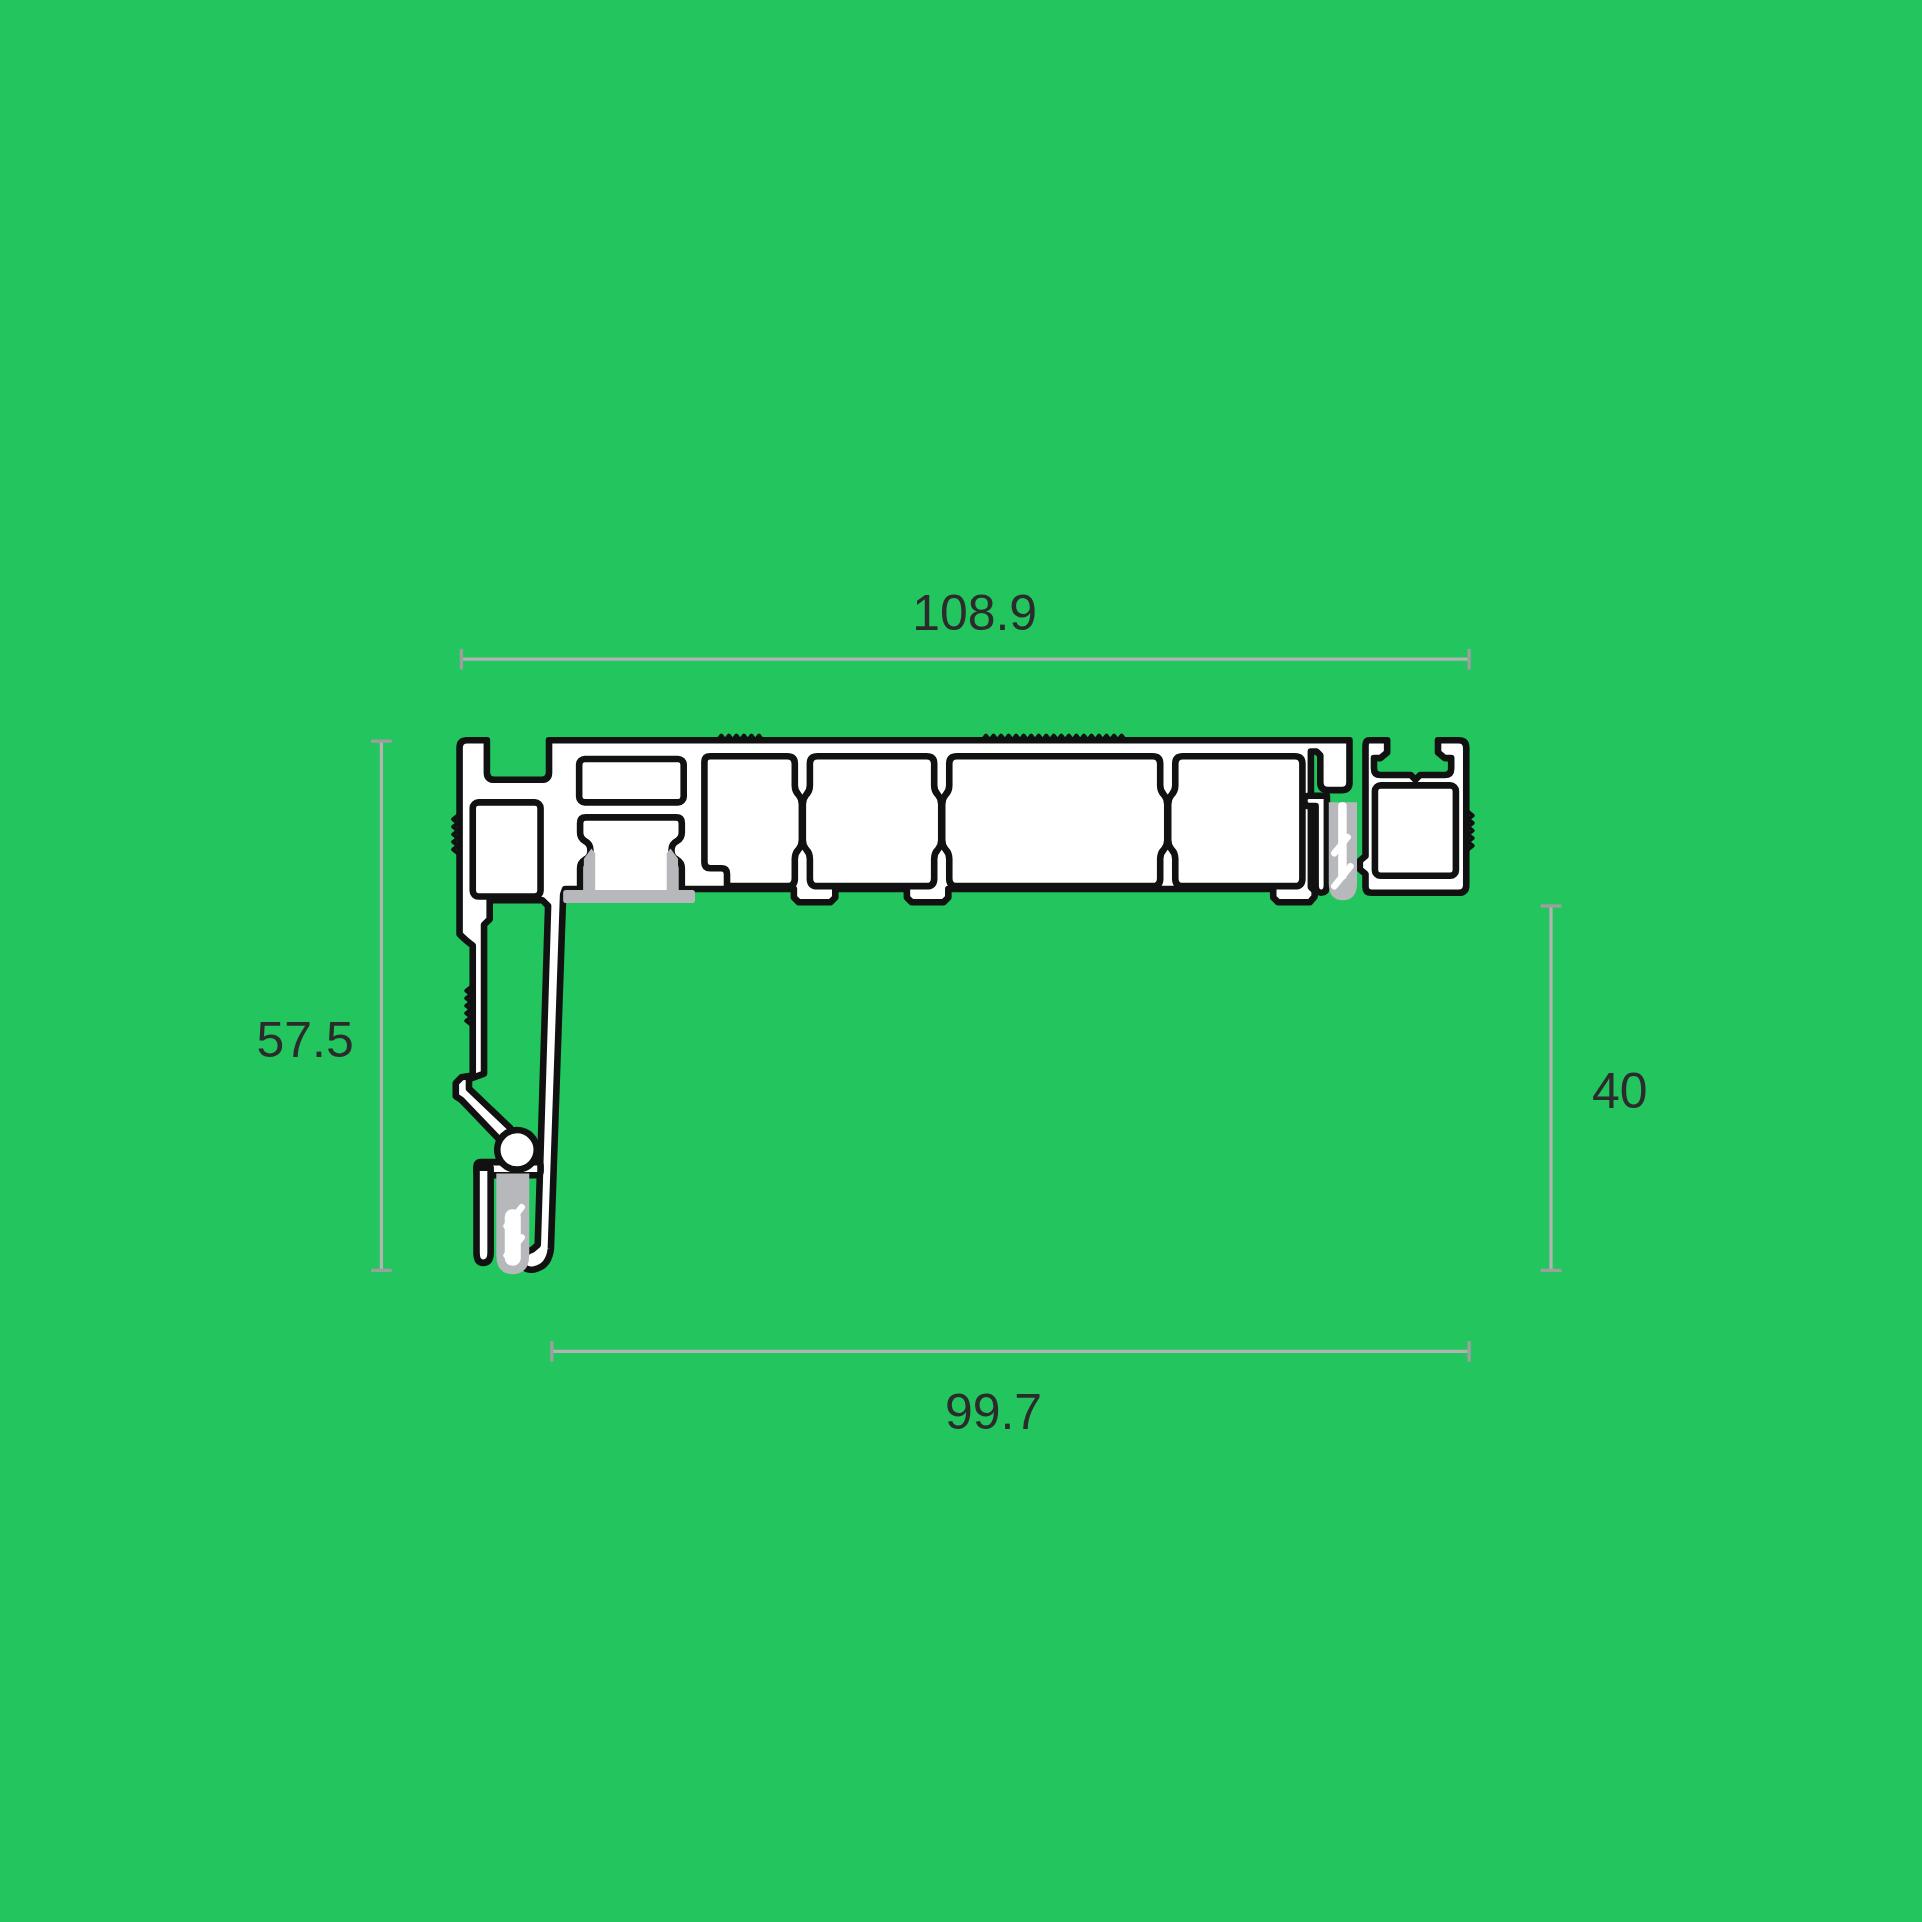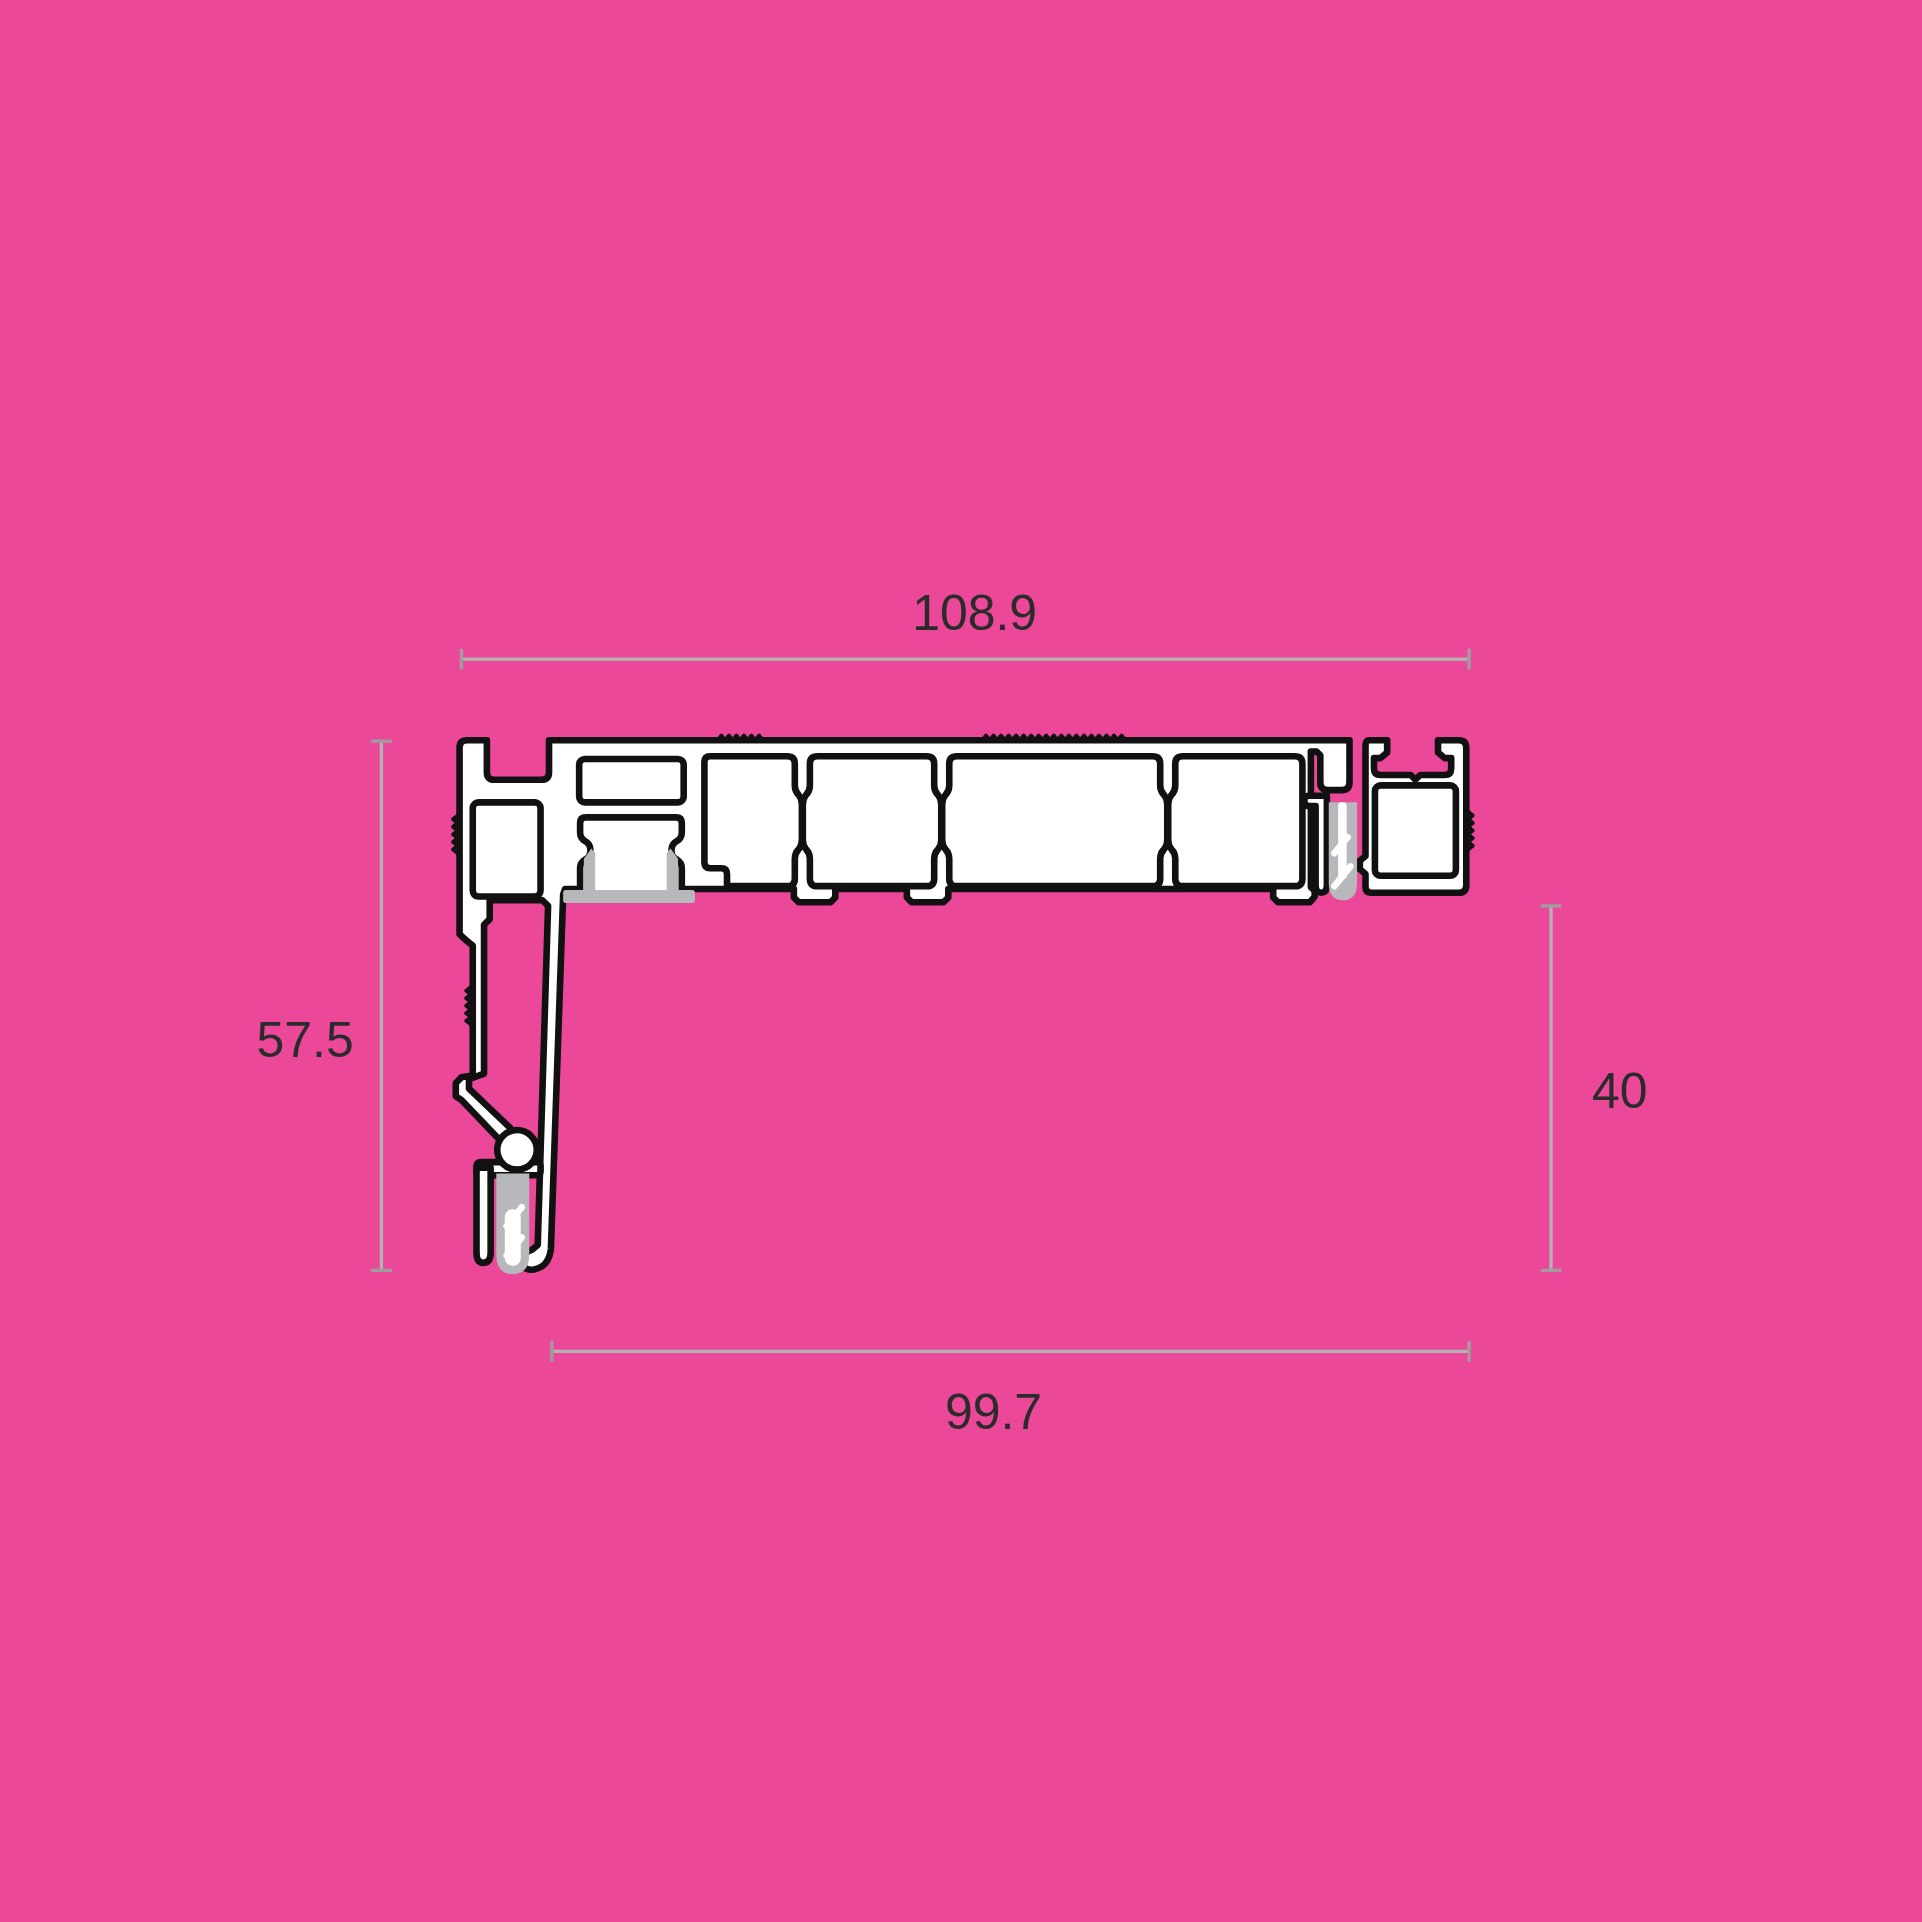--- a/index.html
+++ b/index.html
@@ -1,19 +1,19 @@
 <!DOCTYPE html>
 <html style="font-size:15px"><head>
 <meta charset="utf-8">
 <style>
   html,body{margin:0;padding:0;background:#ffffff;}
   .canvas{
     position:relative;
     width:1923px;height:1923px;
-    background:#ec4899;
+    background:#22c55e;
     font-family:"Liberation Sans", sans-serif;
     overflow:hidden;
   }
   svg{position:absolute;left:0;top:0;}
   .outline{fill:#ffffff;stroke:#111111;stroke-width:7;stroke-linejoin:round;stroke-linecap:round;}
   .knurl{fill:none;stroke:#111111;stroke-width:4;stroke-linejoin:round;stroke-linecap:round;}
   .gray{fill:#b6b8bb;stroke:none;}
   .graycore{fill:#ffffff;stroke:none;}
   .slash{fill:none;stroke:#ffffff;stroke-width:7;stroke-linecap:round;}
   .dim{stroke:#b3b3b3;stroke-width:3.5;fill:none;}

